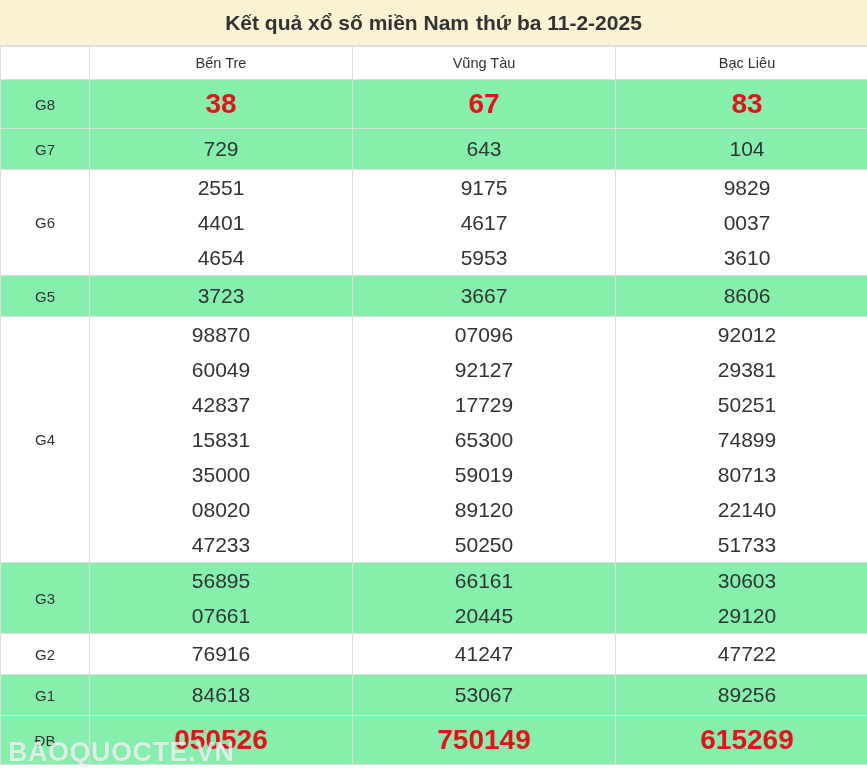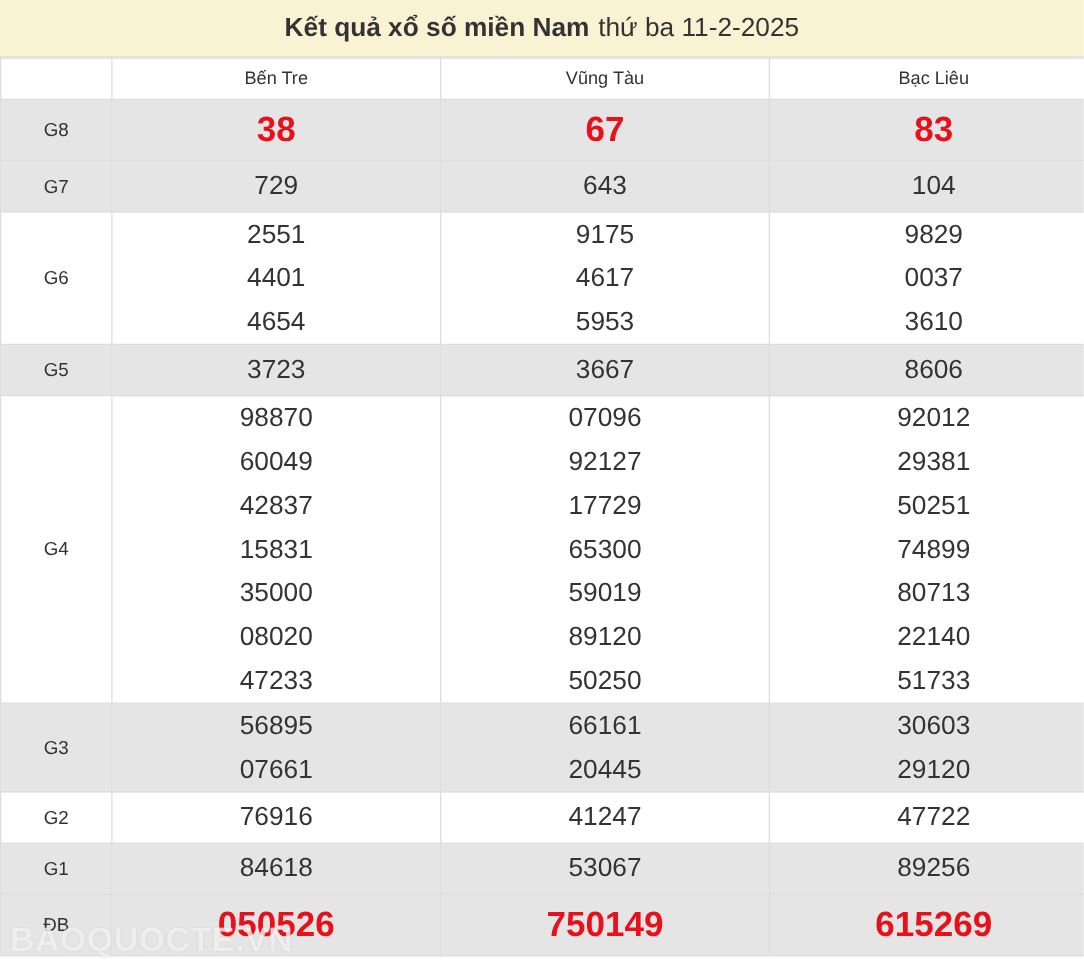--- a/index.html
+++ b/index.html
@@ -30,21 +30,21 @@
     font-size: 21px;
     font-weight: bold;
     color: #333333;
     border-bottom: 1px solid #dddddd;
     box-sizing: border-box;
   }
   .title-bar .t-region {
     font-weight: bold;
   }
   .title-bar .t-date {
-    font-weight: normal;
+    font-weight: bold;
     margin-left: 7px;
   }
   table.result-table {
     width: 867px;
     border-collapse: collapse;
     table-layout: fixed;
   }
   table.result-table th,
   table.result-table td {
     border: 1px solid #dddddd;
@@ -63,21 +63,21 @@
   }
   th.col-prov {
     width: 260px;
   }
   td.prize-label {
     font-size: 15px;
     color: #333333;
     background: #ffffff;
   }
   tr.shade td {
-    background: #e5e5e5;
+    background: #86efac;
   }
   td.num-cell {
     font-size: 21px;
     color: #333333;
     padding: 0;
   }
   td.num-cell .num-line {
     line-height: 35px;
     height: 35px;
   }

